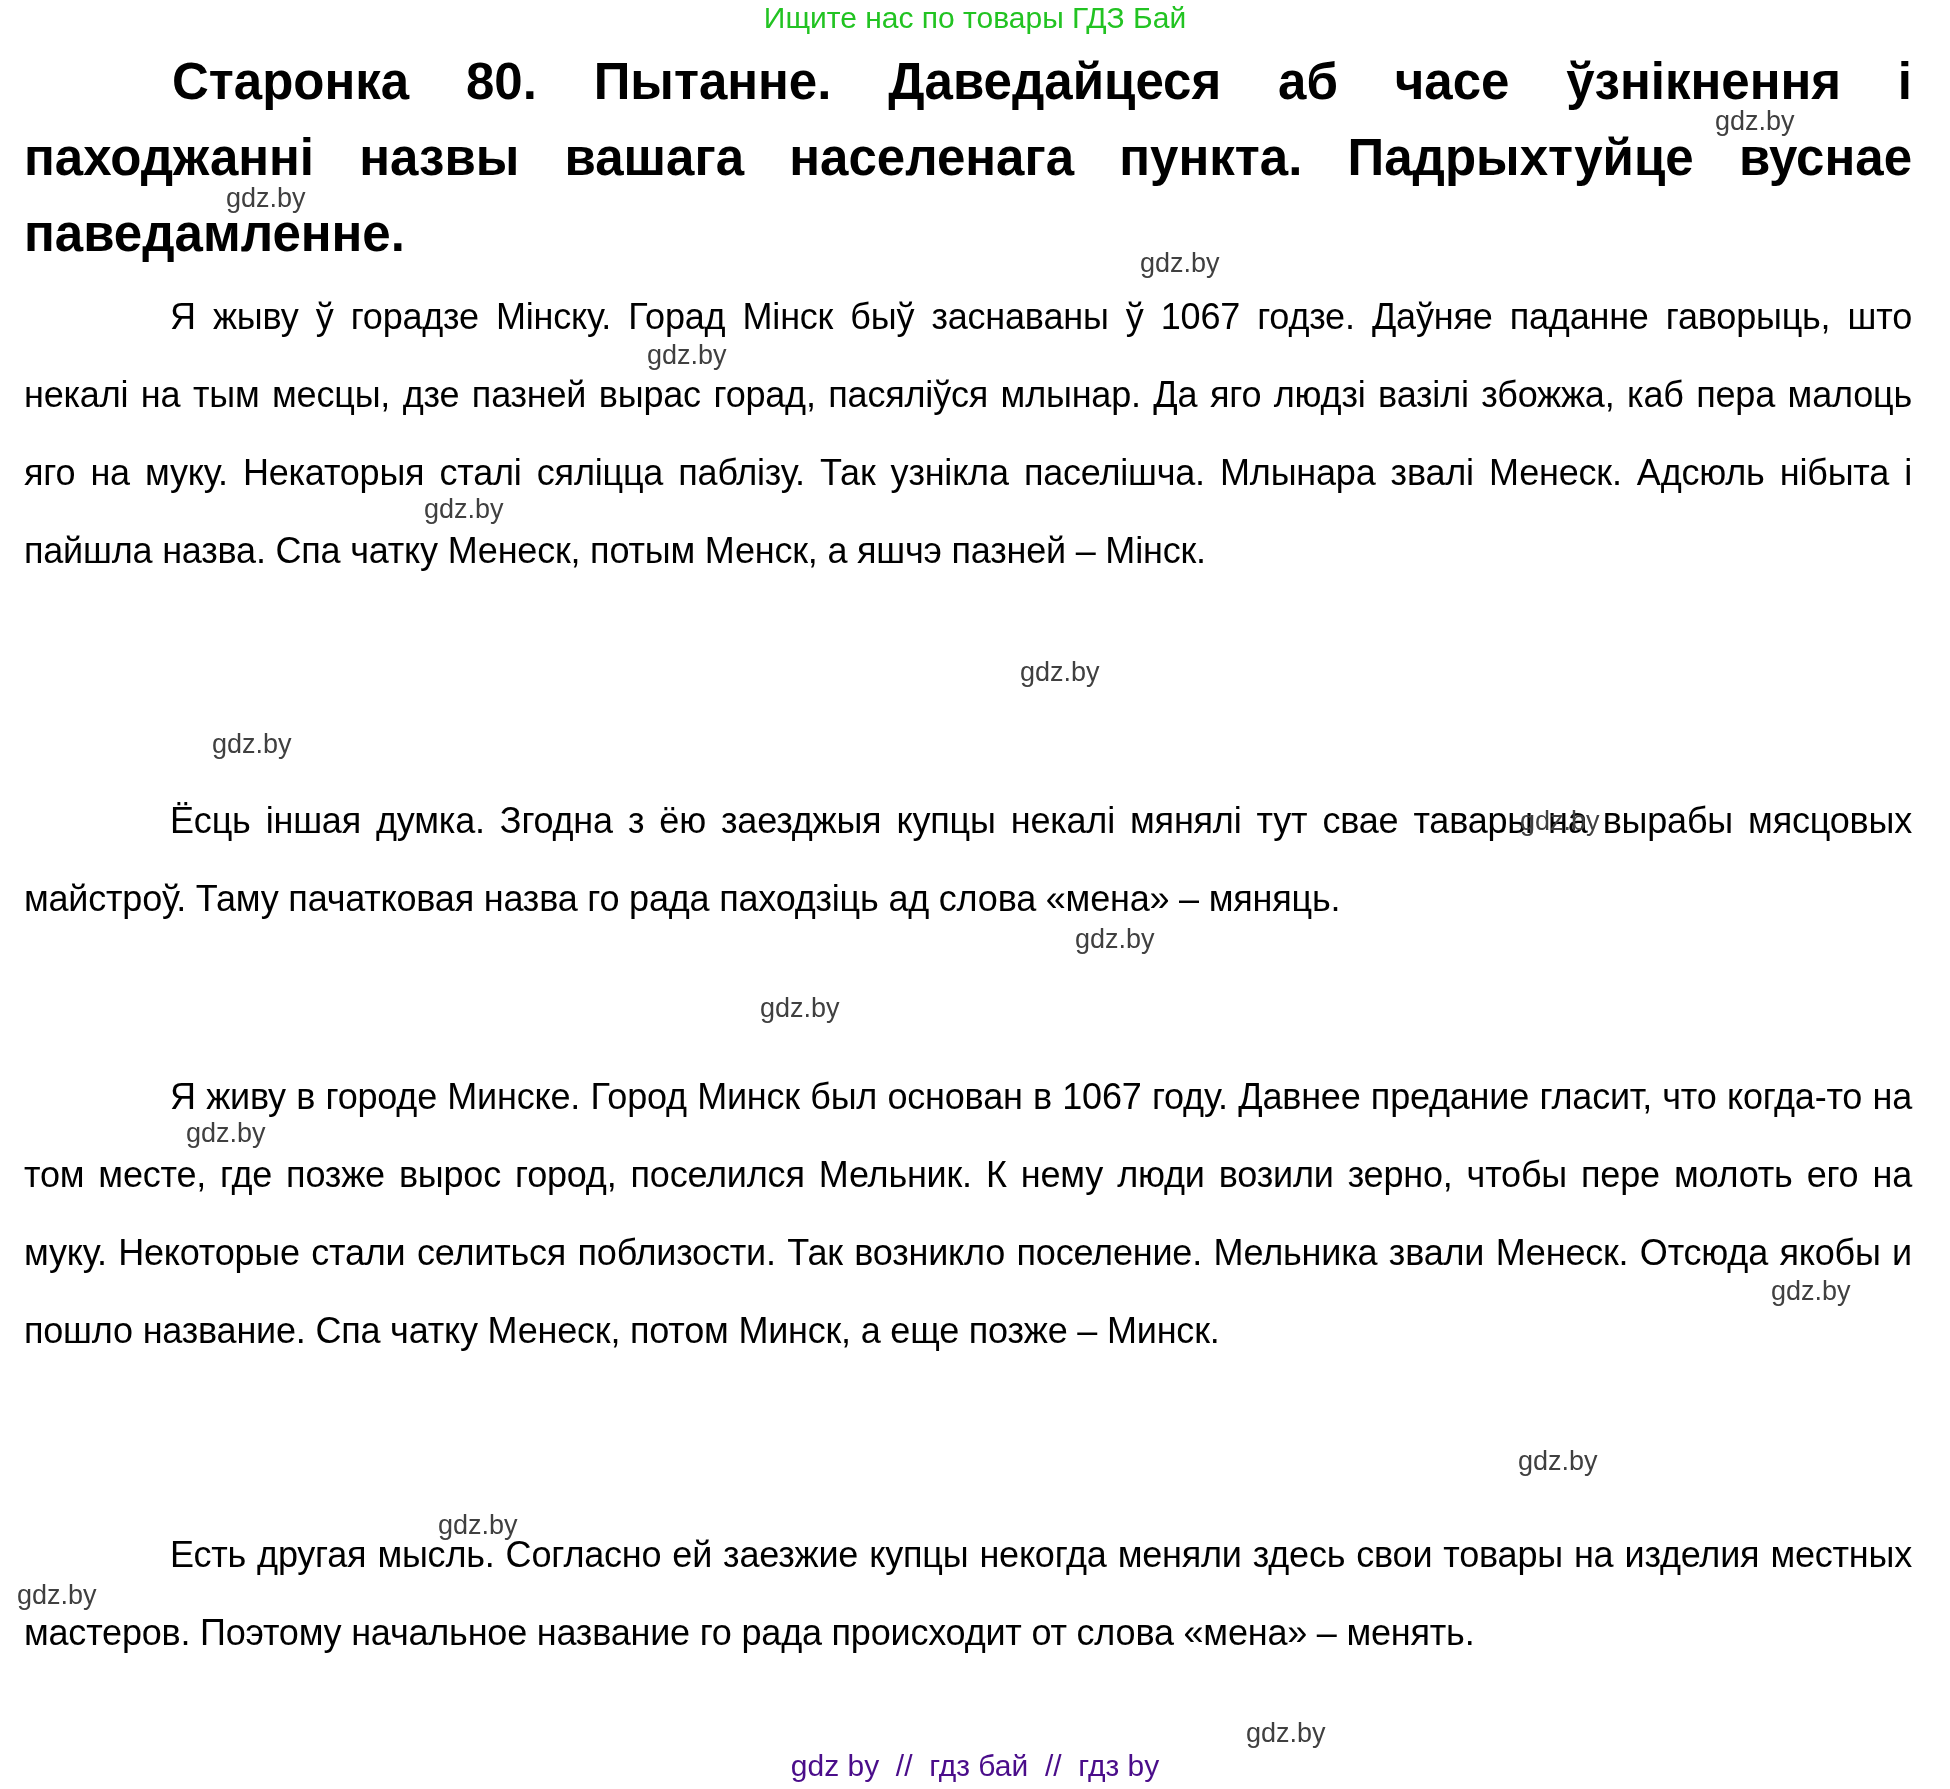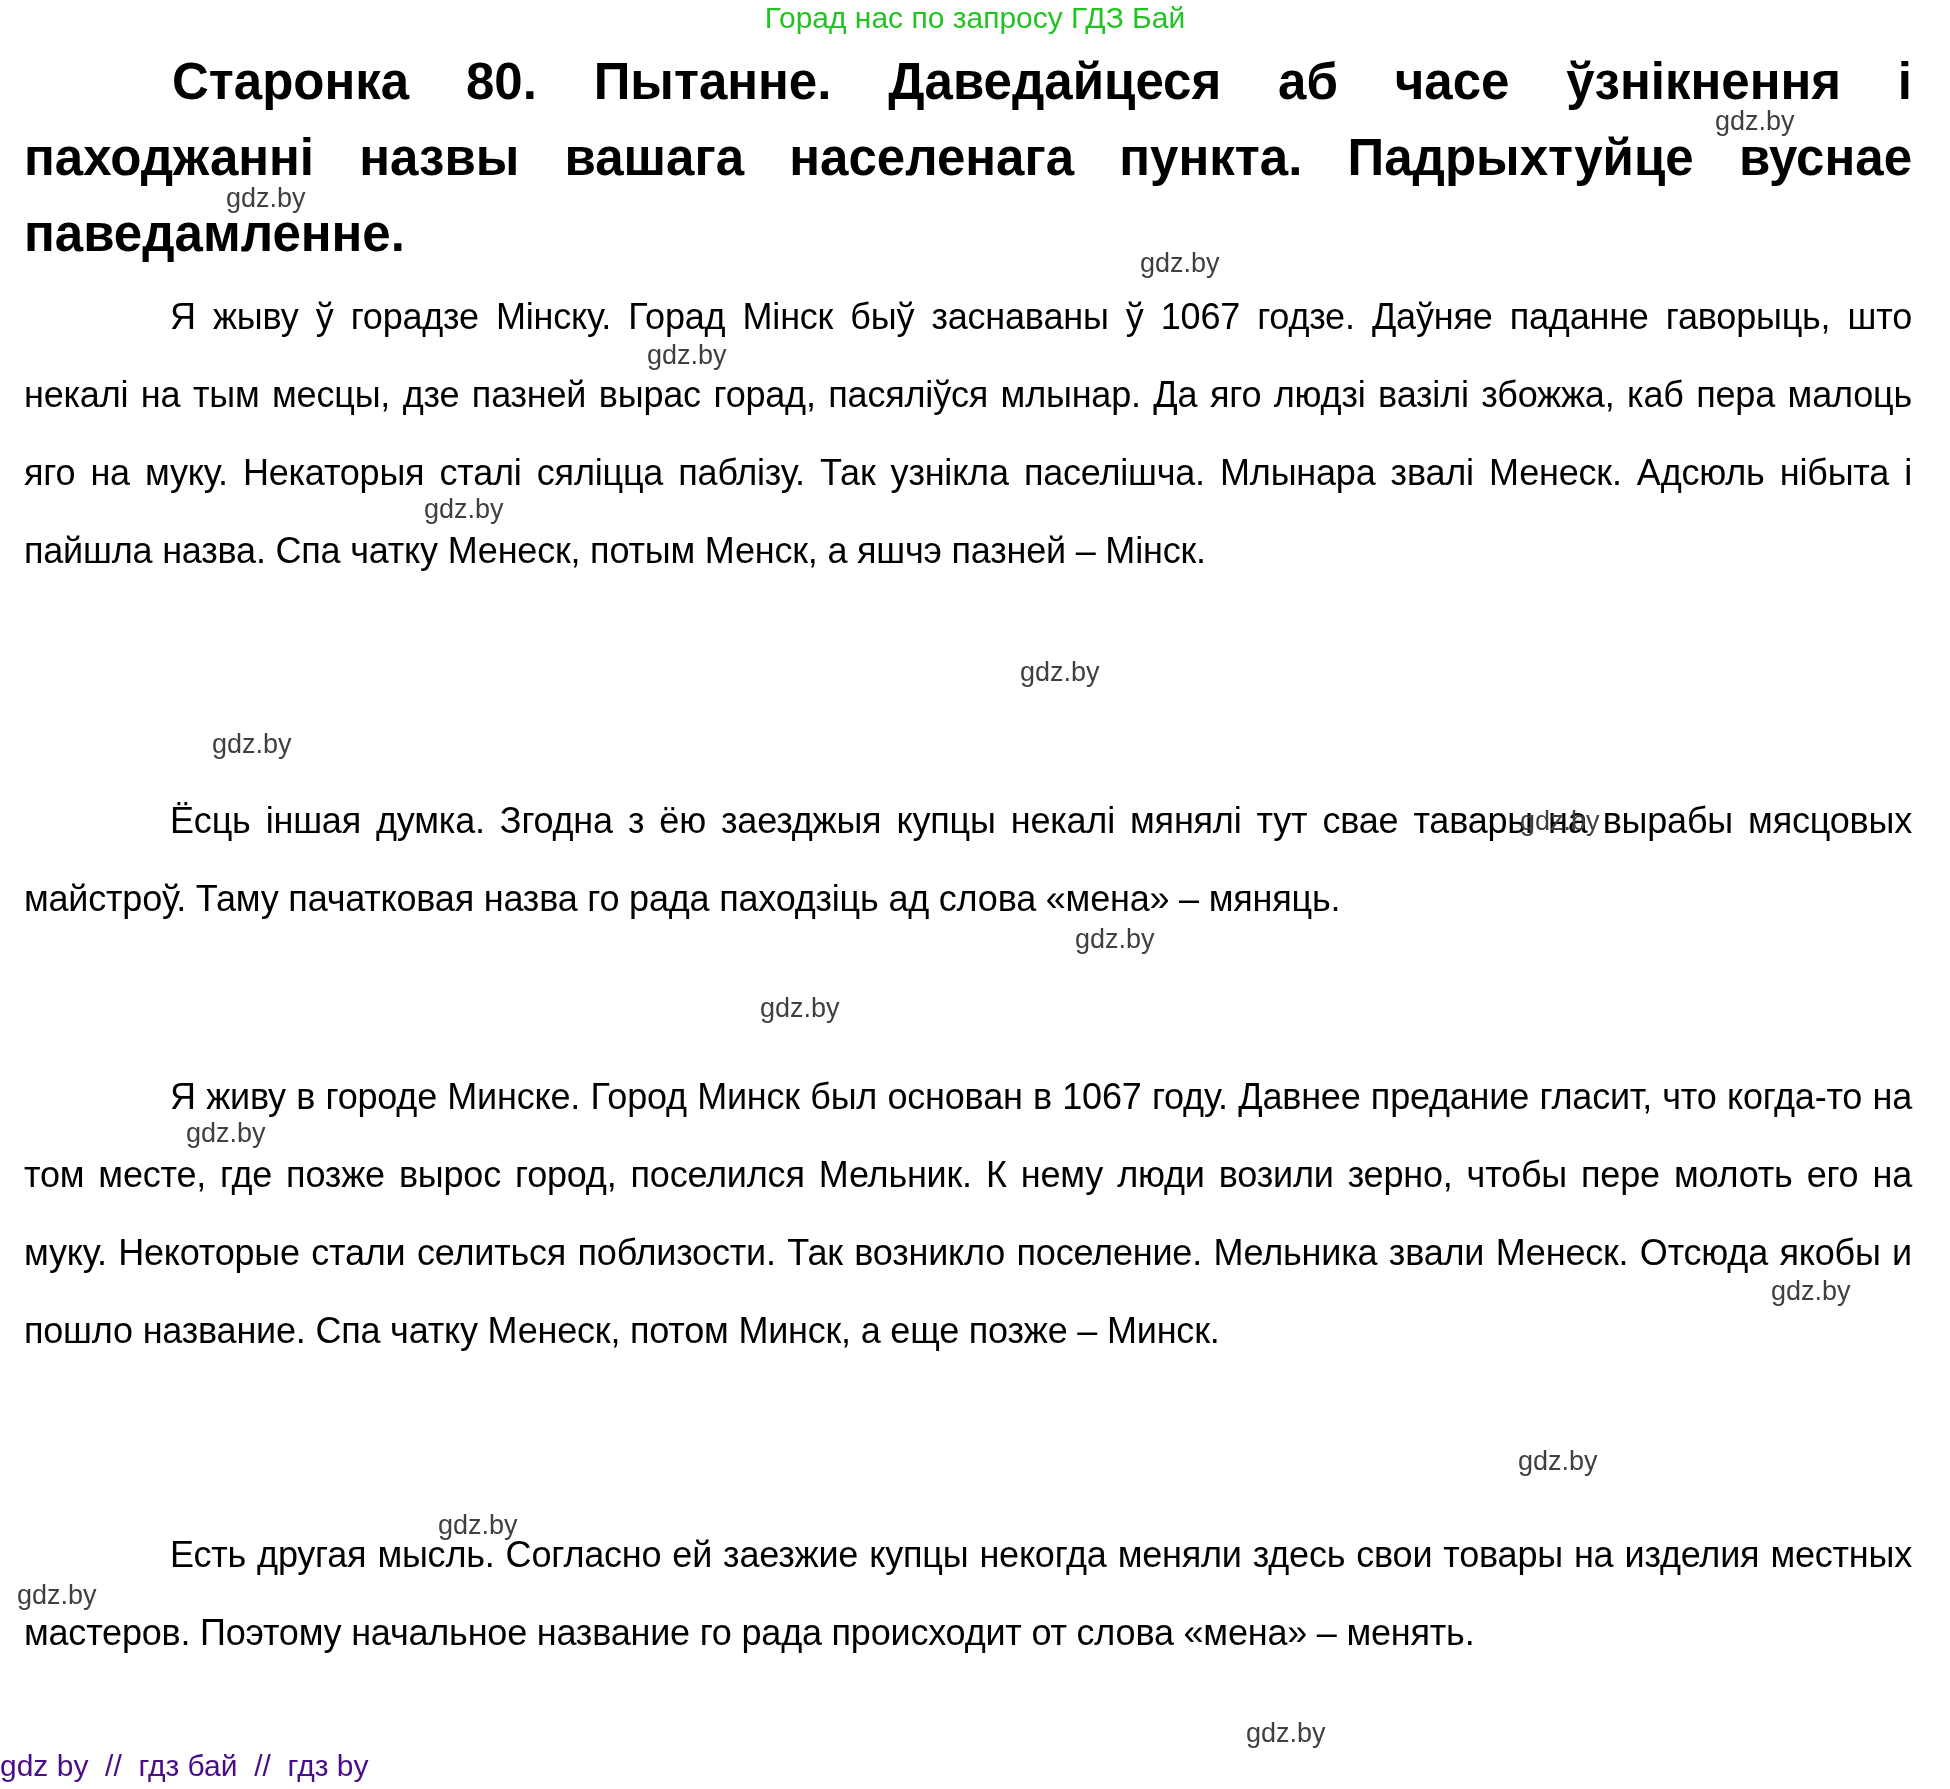--- a/index.html
+++ b/index.html
@@ -58,32 +58,32 @@
     font-size: 27px;
     line-height: 30px;
     color: #404040;
     white-space: nowrap;
   }
   .footer {
     position: absolute;
     left: 0;
     top: 1748px;
     width: 1950px;
-    text-align: left;
+    text-align: center;
     font-family: "Liberation Sans", sans-serif;
     font-size: 30px;
     line-height: 36px;
     color: #4a0d8a;
     white-space: pre;
   }
 </style>
 </head>
 <body>
 
-<div class="banner">Горад нас по запросу ГДЗ Бай</div>
+<div class="banner">Ищите нас по товары ГДЗ Бай</div>
 
 <div class="page">
   <p class="title">Старонка 80. Пытанне. Даведайцеся аб часе ўзнікнення і паходжанні назвы вашага населенага пункта. Падрыхтуйце вуснае паведамленне.</p>
   <p class="para" id="p1">Я жыву ў горадзе Мінску. Горад Мінск быў заснаваны ў 1067 годзе. Даўняе паданне гаворыць, што некалі на тым месцы, дзе пазней вырас горад, пасяліўся млынар. Да яго людзі вазілі збожжа, каб пера малоць яго на муку. Некаторыя сталі сяліцца паблізу. Так узнікла паселішча. Млынара звалі Менеск. Адсюль нібыта і пайшла назва. Спа чатку Менеск, потым Менск, а яшчэ пазней – Мінск.</p>
   <p class="para" id="p2">Ёсць іншая думка. Згодна з  ёю заезджыя купцы некалі мянялі тут свае тавары на вырабы мясцовых майстроў. Таму пачатковая назва го рада паходзіць ад слова «мена» – мяняць.</p>
   <p class="para" id="p3">Я живу в городе Минске. Город Минск был основан в 1067 году. Давнее предание гласит, что когда-то на том месте, где позже вырос город, поселился Мельник. К нему люди возили зерно, чтобы пере молоть его на муку. Некоторые стали селиться поблизости. Так возникло поселение. Мельника звали Менеск. Отсюда якобы и пошло название. Спа чатку Менеск, потом Минск, а еще позже – Минск.</p>
   <p class="para" id="p4">Есть другая мысль. Согласно ей заезжие купцы некогда меняли здесь свои товары на изделия местных мастеров. Поэтому начальное название го рада происходит от слова «мена» – менять.</p>
 </div>
 
 <div id="watermarks">

